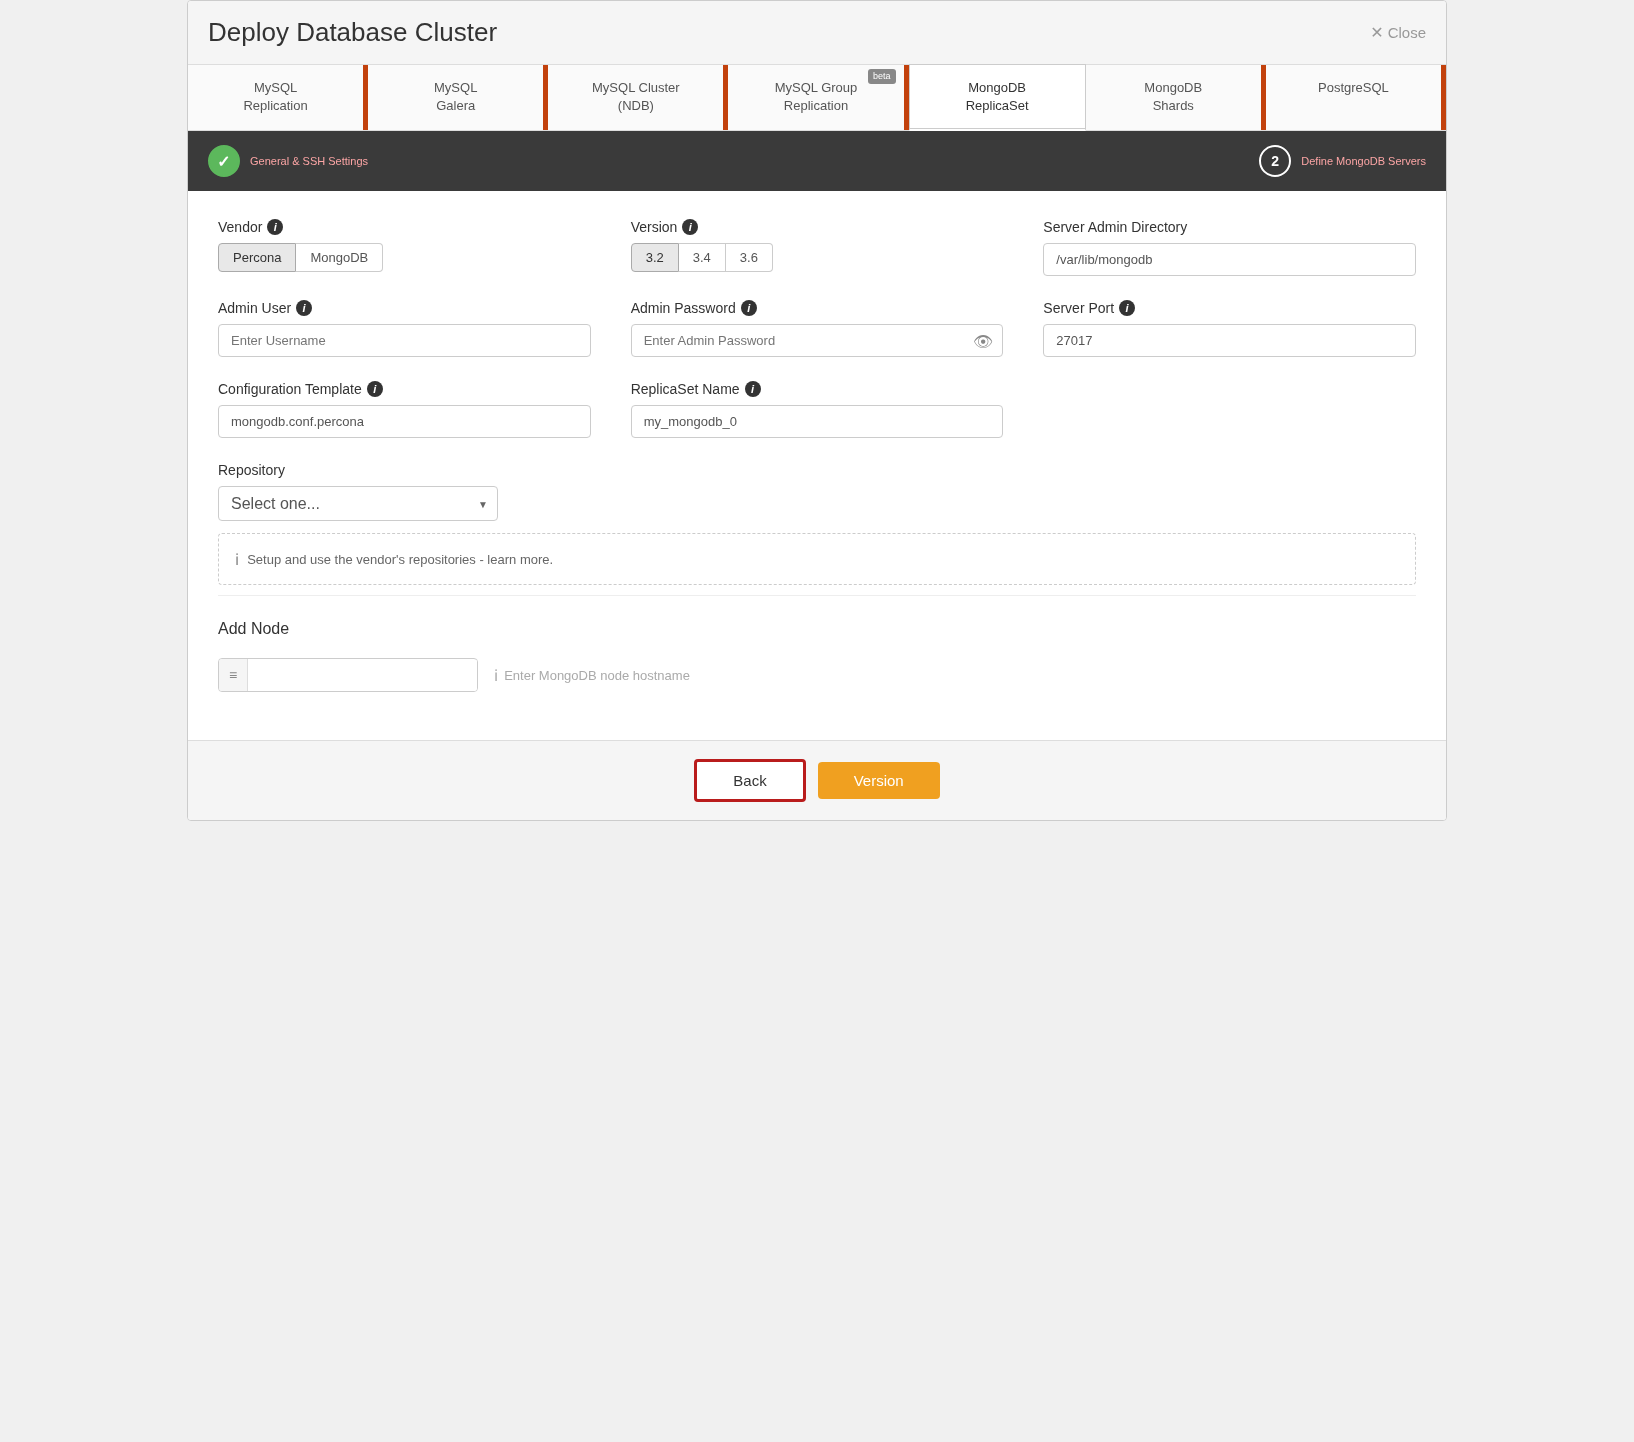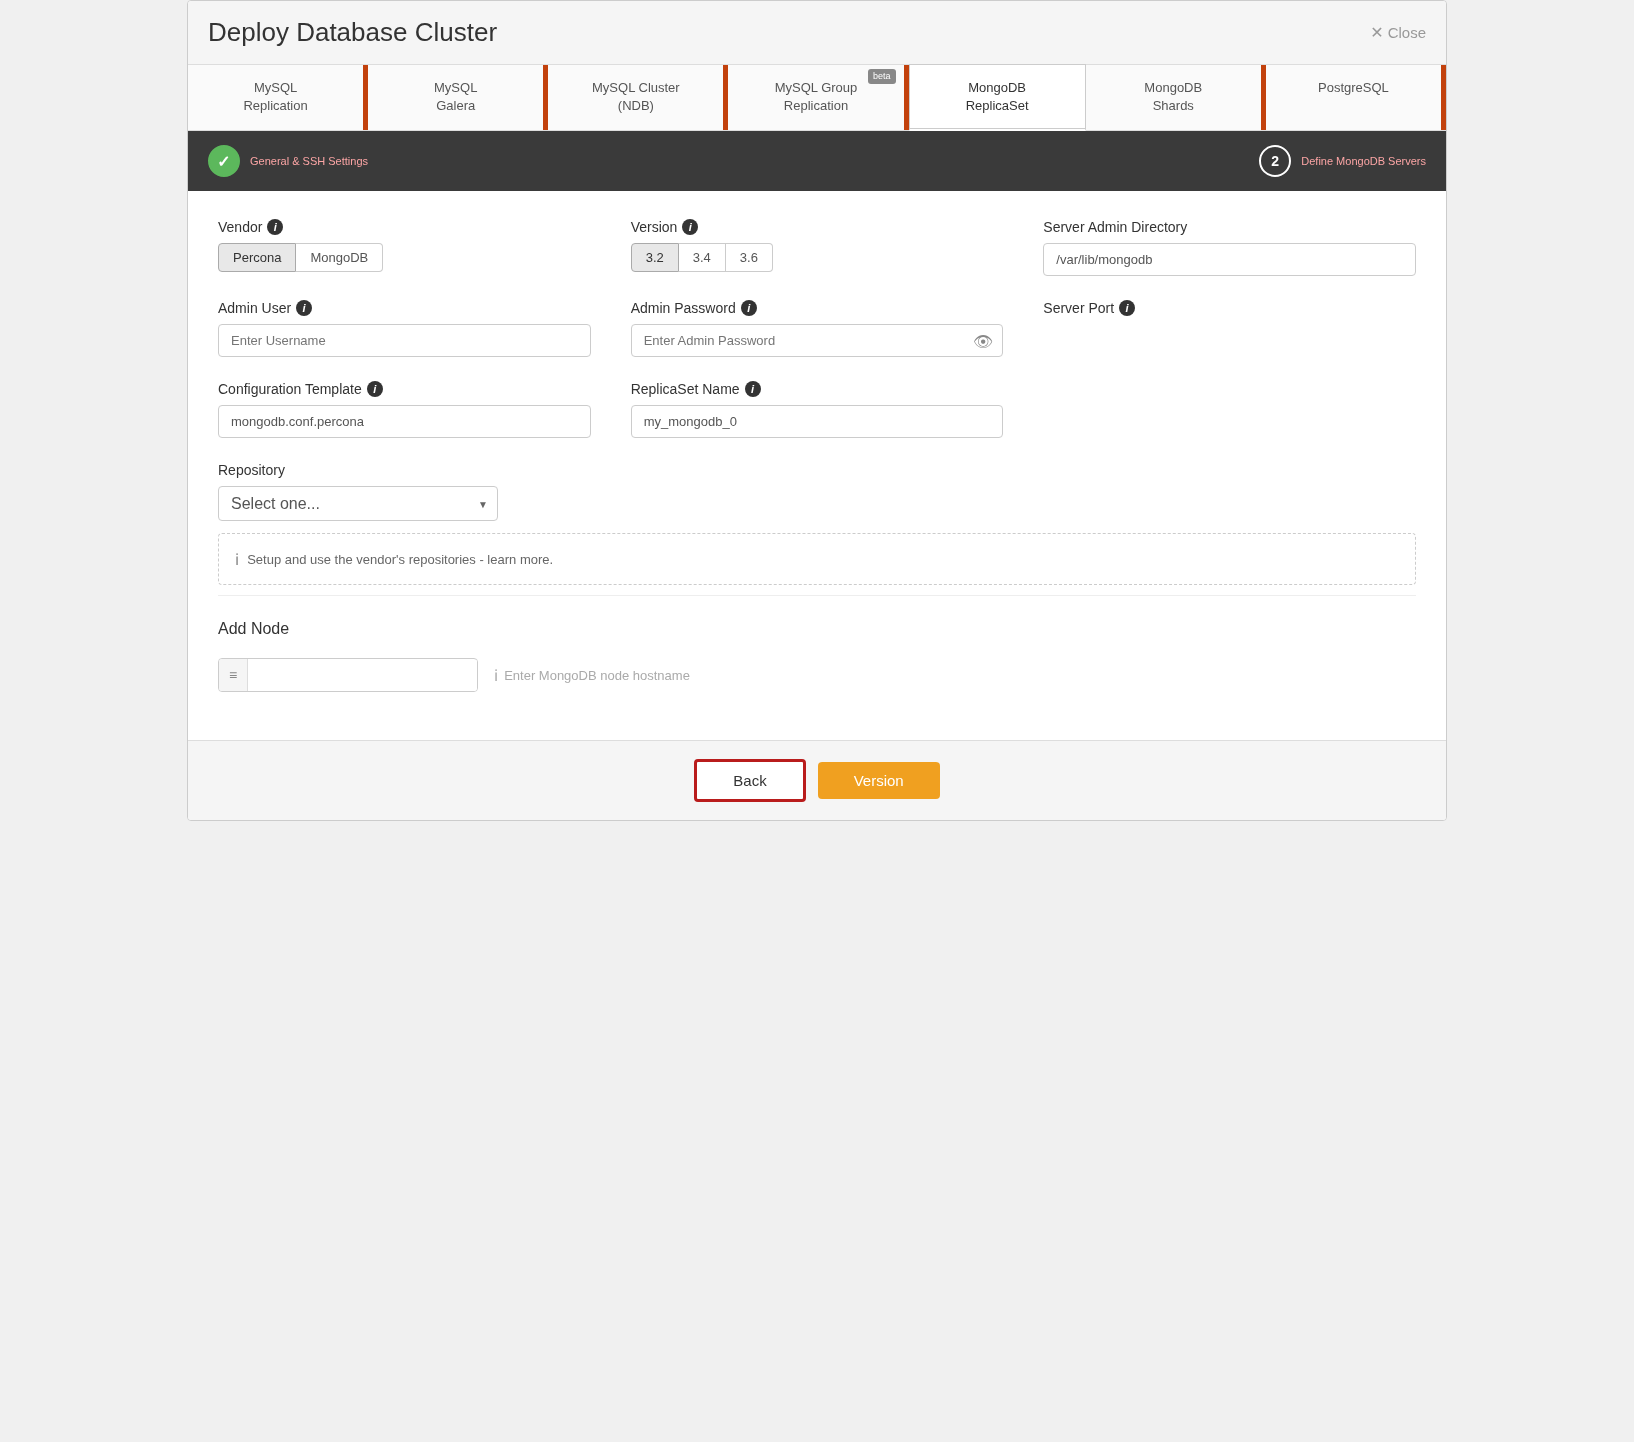--- a/index.html
+++ b/index.html
@@ -429,20 +429,21 @@
           <input type="password" class="form-input" placeholder="Enter Admin Password" style="">
           <span class="eye-icon">👁</span>
         </div>
       </div>
 
       <div class="form-group">
         <label class="form-label">
           <span>Server Port</span>
           <span class="info-icon">i</span>
         </label>
+        <input type="text" class="form-input" value="27017" style="">
       </div>
 
     </div>
 
     <div class="form-section">
 
       <div class="form-group">
         <label class="form-label">
           <span>Configuration Template</span>
           <span class="info-icon">i</span>

